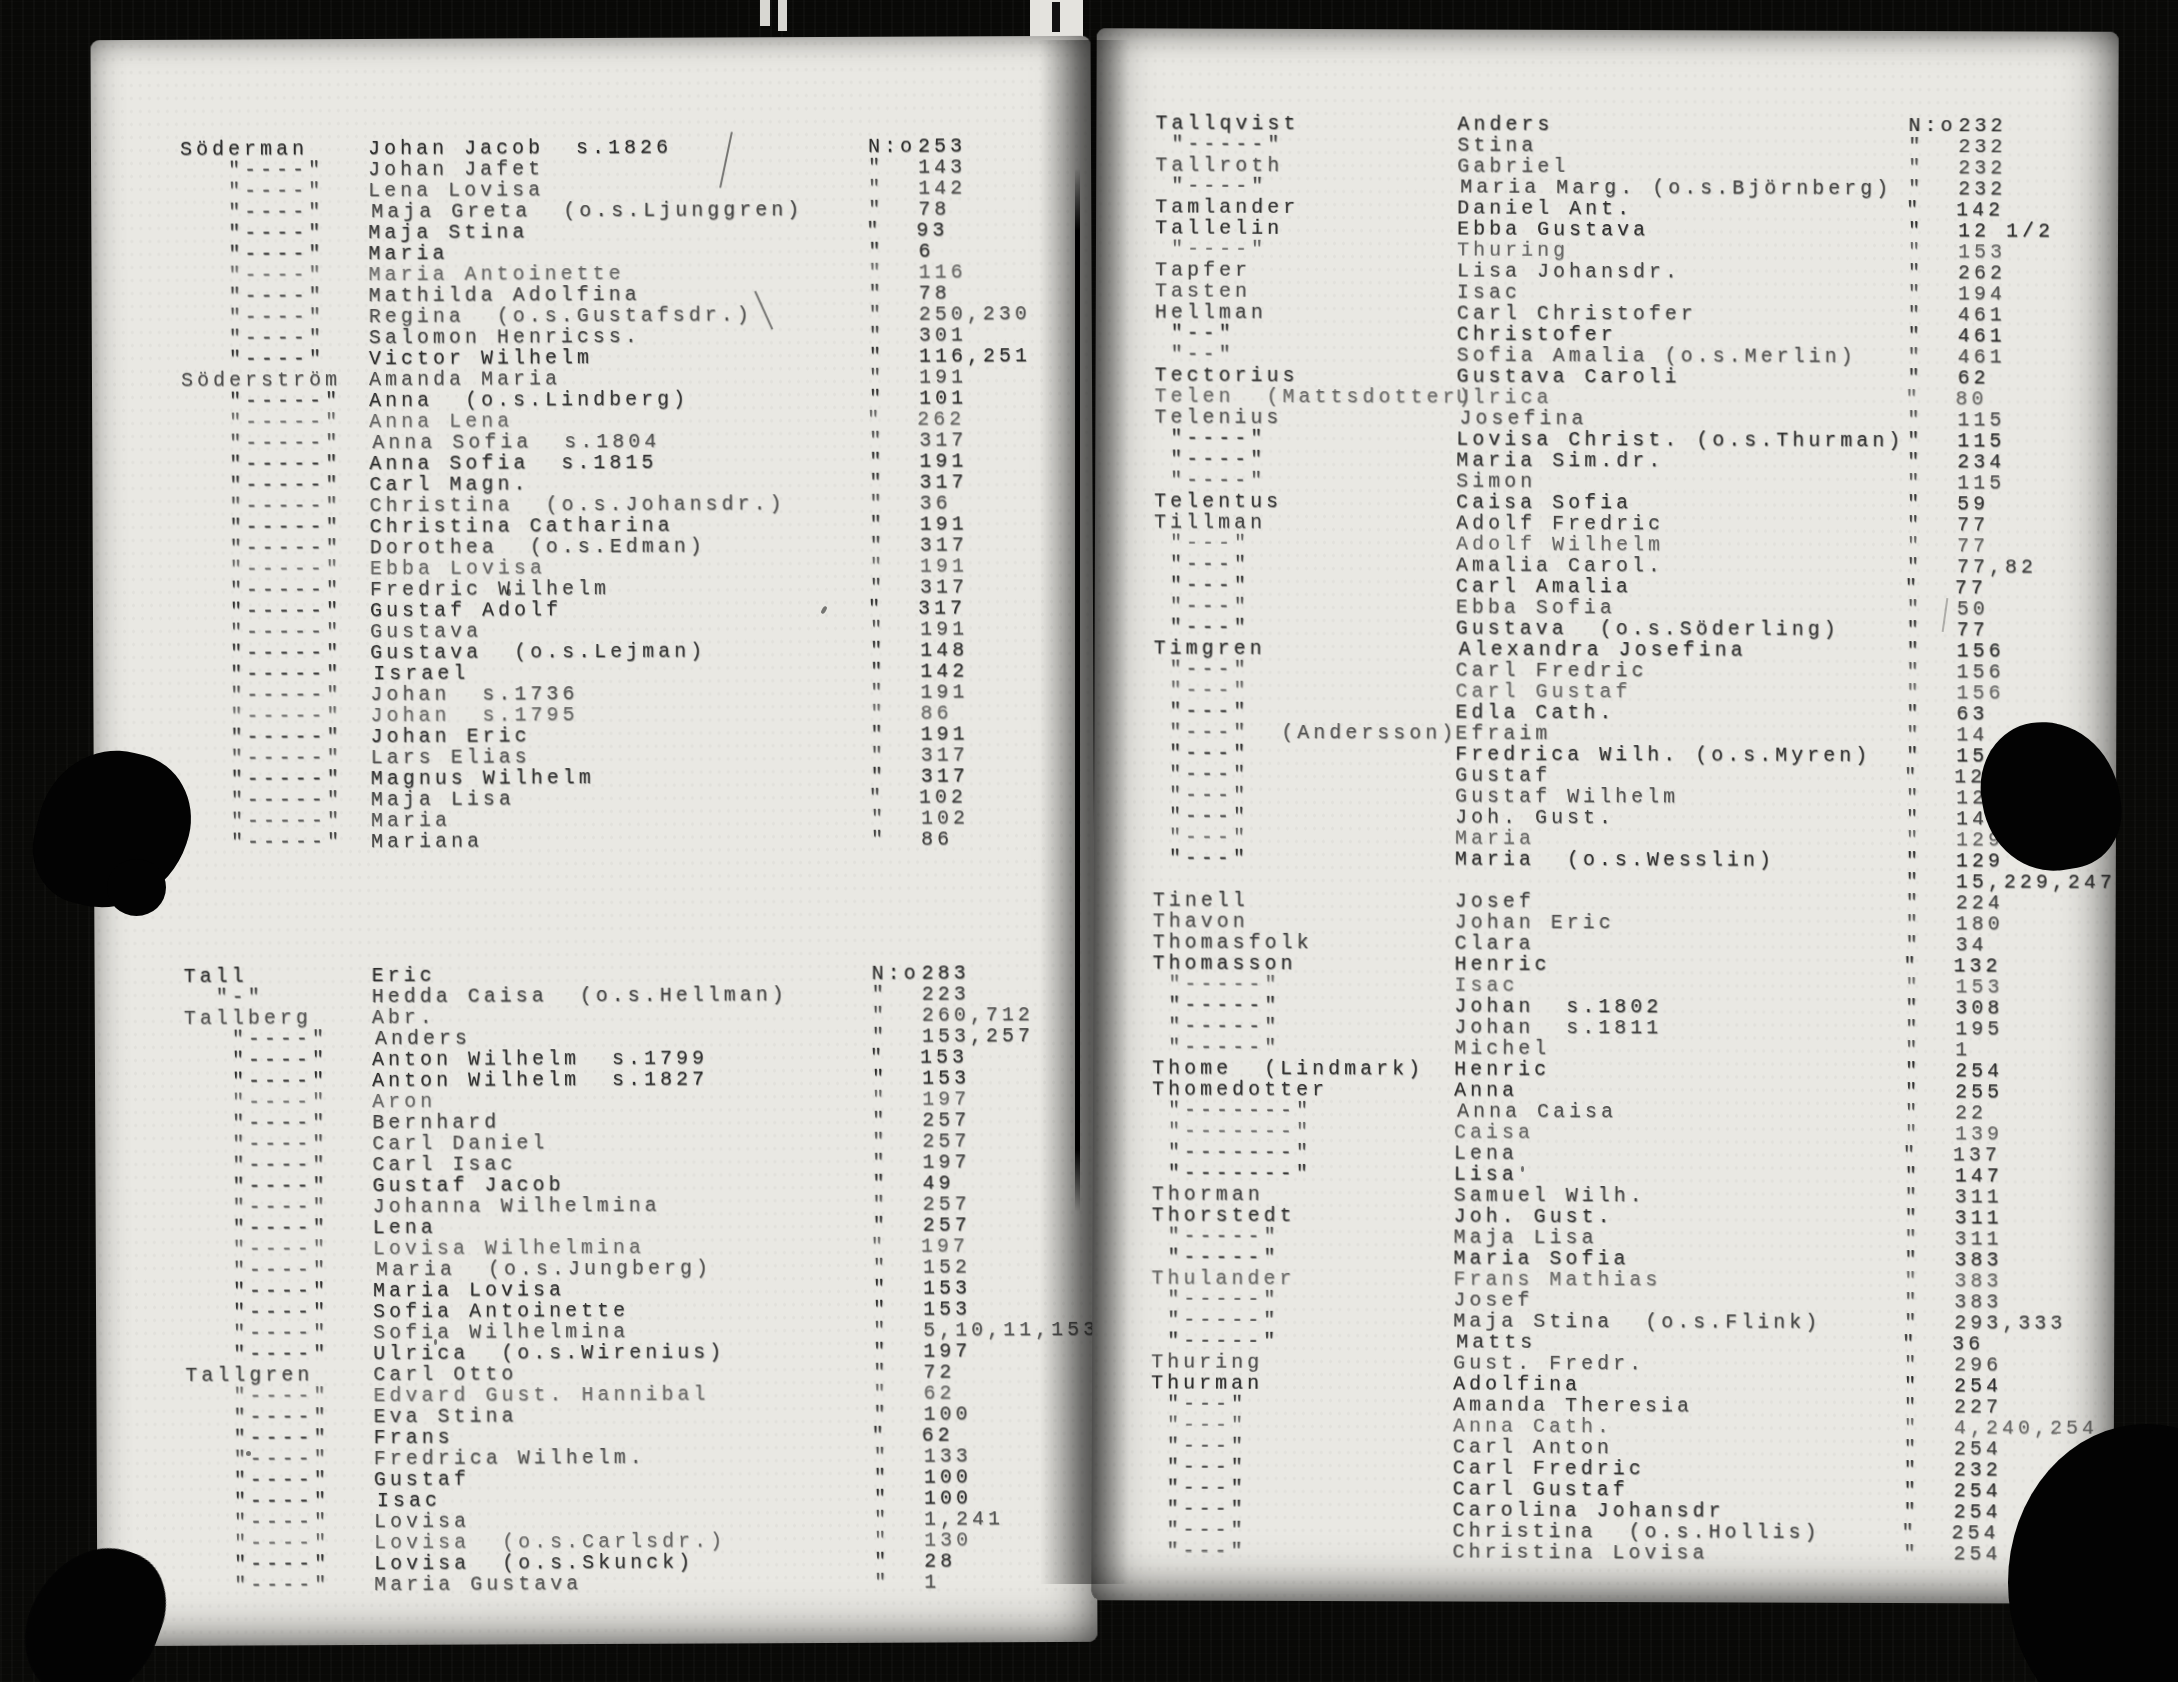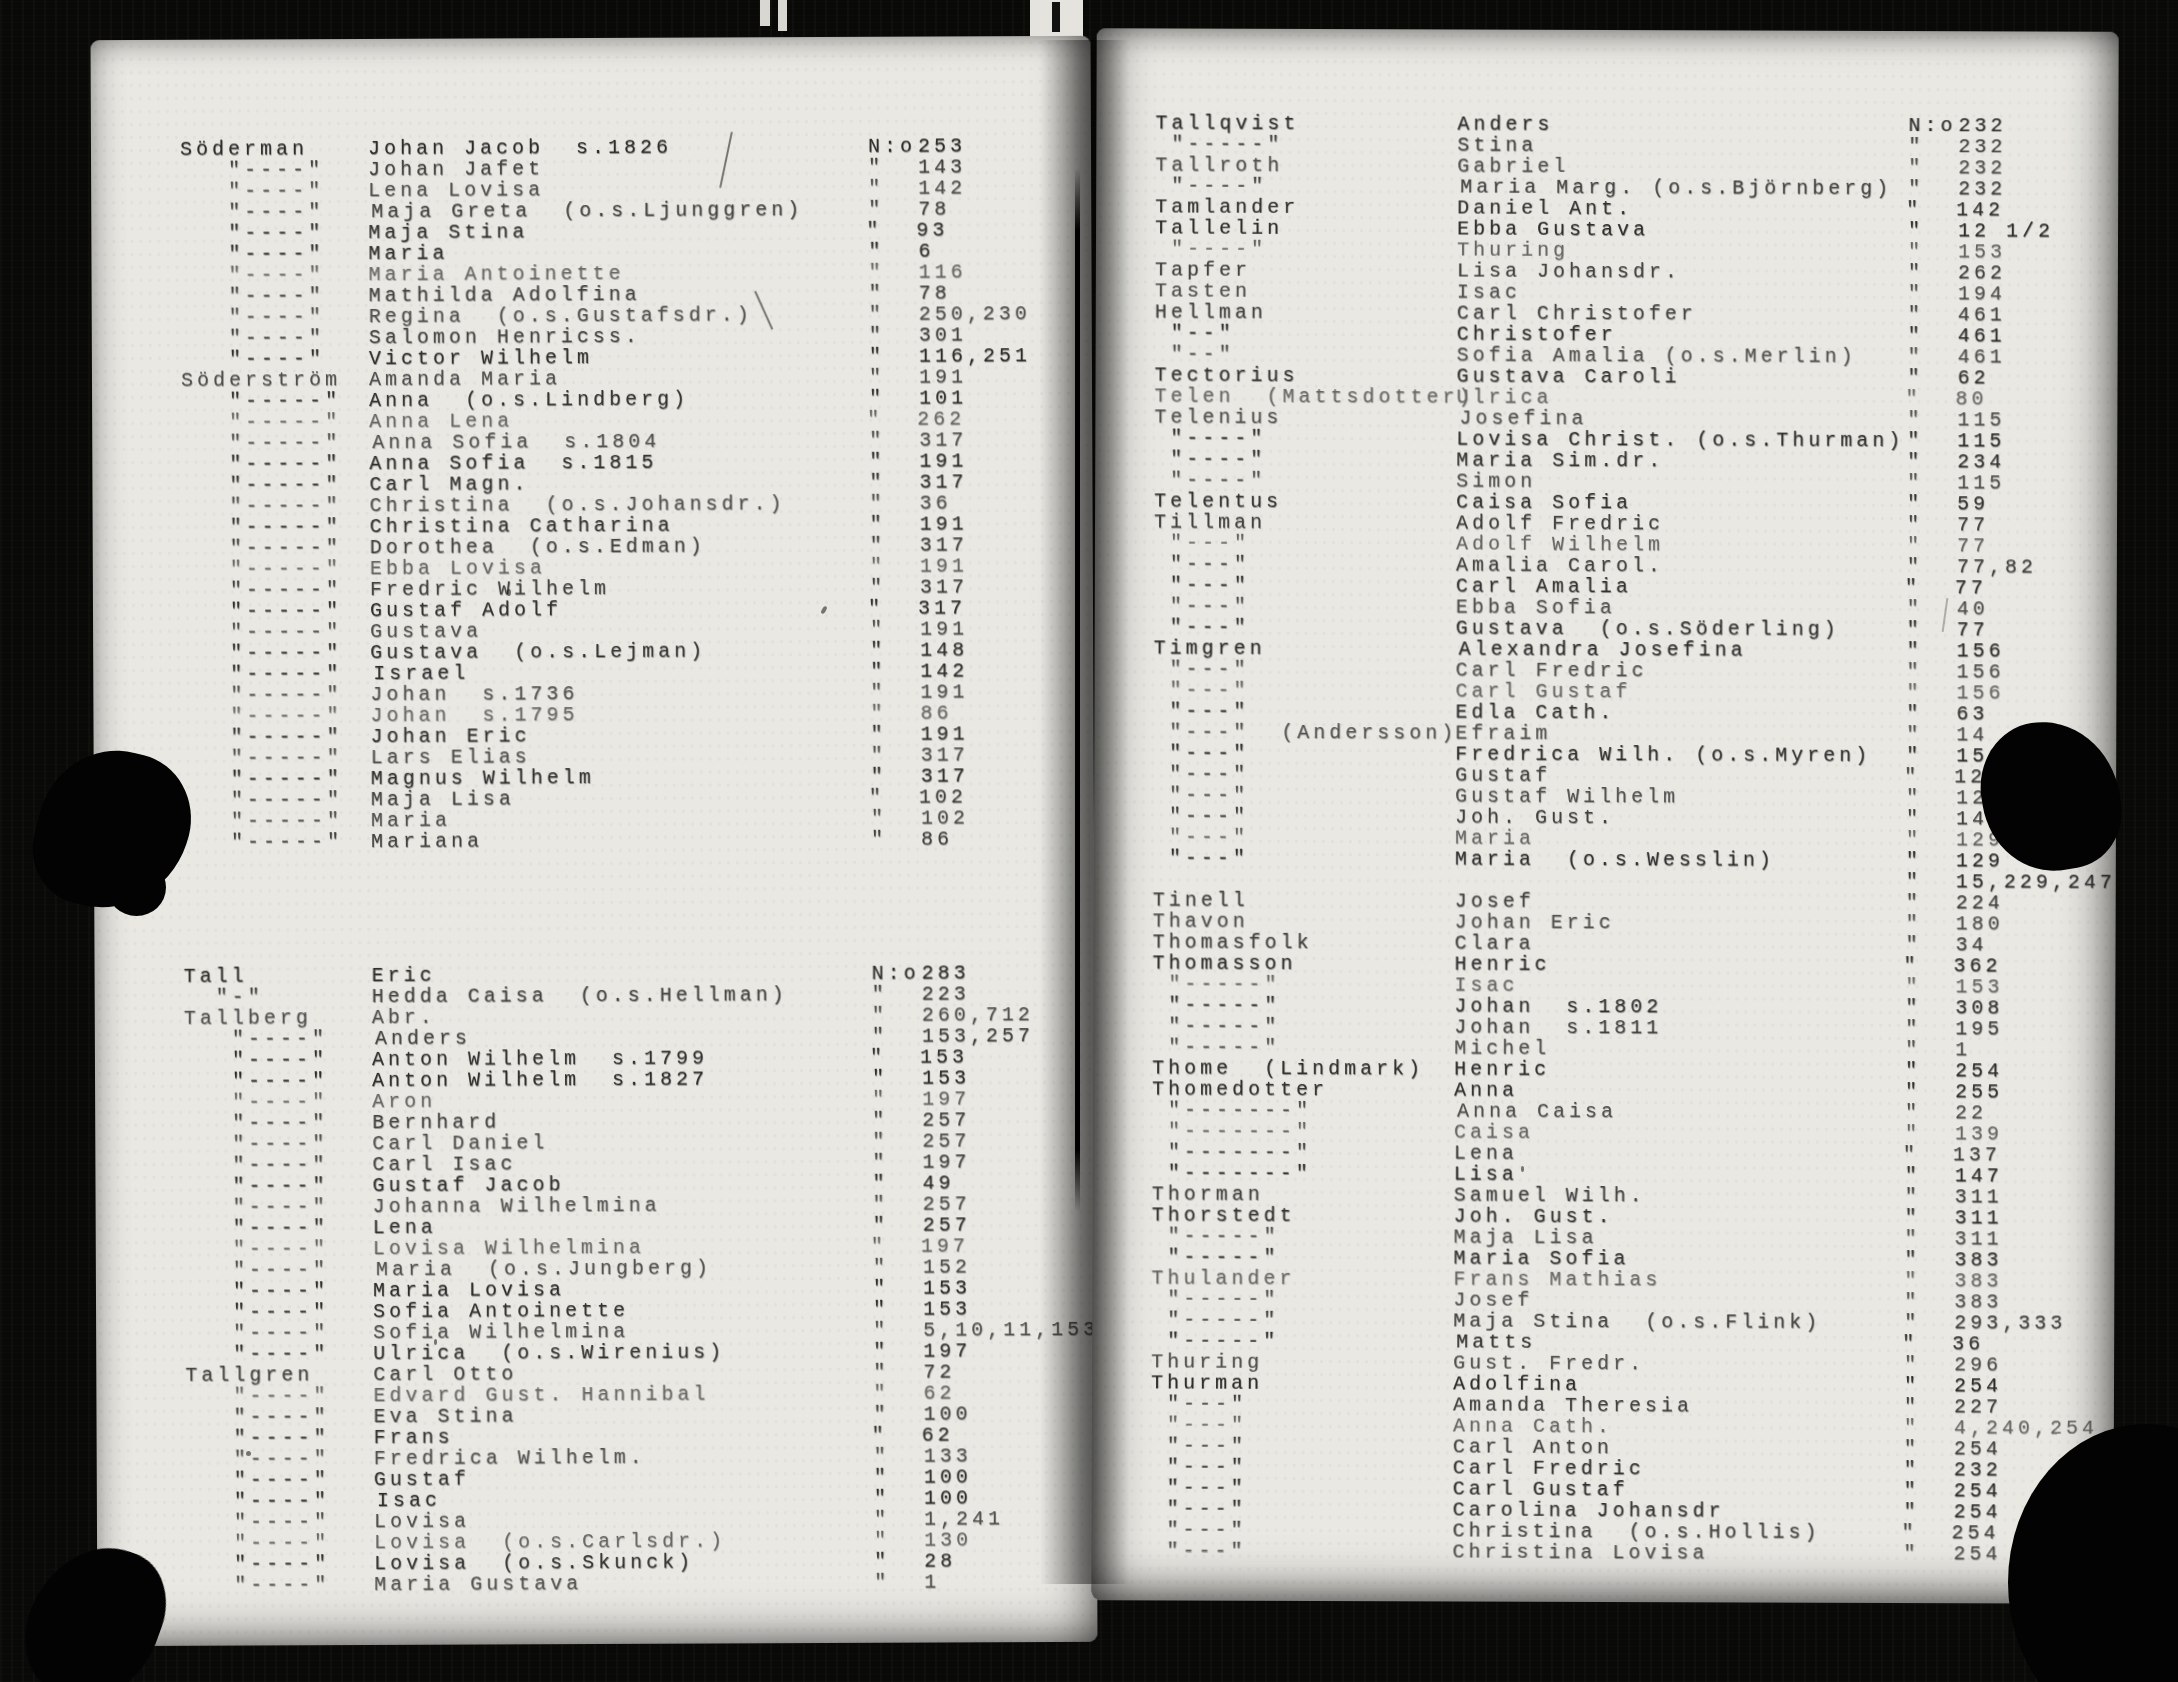--- a/index.html
+++ b/index.html
@@ -174,38 +174,38 @@
         <div class="row"><span class="cell cs">Telen  (Mattsdotter)</span><span class="cell cn">Ulrica</span><span class="cell cno"><span class="nop">"</span><span class="nov">80</span></span></div>
         <div class="row"><span class="cell cs">Telenius</span><span class="cell cn">Josefina</span><span class="cell cno"><span class="nop">"</span><span class="nov">115</span></span></div>
         <div class="row"><span class="cell cs"> "----"</span><span class="cell cn">Lovisa Christ. (o.s.Thurman)</span><span class="cell cno"><span class="nop">"</span><span class="nov">115</span></span></div>
         <div class="row"><span class="cell cs"> "----"</span><span class="cell cn">Maria Sim.dr.</span><span class="cell cno"><span class="nop">"</span><span class="nov">234</span></span></div>
         <div class="row"><span class="cell cs"> "----"</span><span class="cell cn">Simon</span><span class="cell cno"><span class="nop">"</span><span class="nov">115</span></span></div>
         <div class="row"><span class="cell cs">Telentus</span><span class="cell cn">Caisa Sofia</span><span class="cell cno"><span class="nop">"</span><span class="nov">59</span></span></div>
         <div class="row"><span class="cell cs">Tillman</span><span class="cell cn">Adolf Fredric</span><span class="cell cno"><span class="nop">"</span><span class="nov">77</span></span></div>
         <div class="row"><span class="cell cs"> "---"</span><span class="cell cn">Adolf Wilhelm</span><span class="cell cno"><span class="nop">"</span><span class="nov">77</span></span></div>
         <div class="row"><span class="cell cs"> "---"</span><span class="cell cn">Amalia Carol.</span><span class="cell cno"><span class="nop">"</span><span class="nov">77,82</span></span></div>
         <div class="row"><span class="cell cs"> "---"</span><span class="cell cn">Carl Amalia</span><span class="cell cno"><span class="nop">"</span><span class="nov">77</span></span></div>
-        <div class="row"><span class="cell cs"> "---"</span><span class="cell cn">Ebba Sofia</span><span class="cell cno"><span class="nop">"</span><span class="nov">40</span></span></div>
+        <div class="row"><span class="cell cs"> "---"</span><span class="cell cn">Ebba Sofia</span><span class="cell cno"><span class="nop">"</span><span class="nov">50</span></span></div>
         <div class="row"><span class="cell cs"> "---"</span><span class="cell cn">Gustava  (o.s.Söderling)</span><span class="cell cno"><span class="nop">"</span><span class="nov">77</span></span></div>
         <div class="row"><span class="cell cs">Timgren</span><span class="cell cn">Alexandra Josefina</span><span class="cell cno"><span class="nop">"</span><span class="nov">156</span></span></div>
         <div class="row"><span class="cell cs"> "---"</span><span class="cell cn">Carl Fredric</span><span class="cell cno"><span class="nop">"</span><span class="nov">156</span></span></div>
         <div class="row"><span class="cell cs"> "---"</span><span class="cell cn">Carl Gustaf</span><span class="cell cno"><span class="nop">"</span><span class="nov">156</span></span></div>
         <div class="row"><span class="cell cs"> "---"</span><span class="cell cn">Edla Cath.</span><span class="cell cno"><span class="nop">"</span><span class="nov">63</span></span></div>
         <div class="row"><span class="cell cs"> "---"  (Andersson)</span><span class="cell cn">Efraim</span><span class="cell cno"><span class="nop">"</span><span class="nov">14</span></span></div>
         <div class="row"><span class="cell cs"> "---"</span><span class="cell cn">Fredrica Wilh. (o.s.Myren)</span><span class="cell cno"><span class="nop">"</span><span class="nov">156</span></span></div>
         <div class="row"><span class="cell cs"> "---"</span><span class="cell cn">Gustaf</span><span class="cell cno"><span class="nop">"</span><span class="nov">129</span></span></div>
         <div class="row"><span class="cell cs"> "---"</span><span class="cell cn">Gustaf Wilhelm</span><span class="cell cno"><span class="nop">"</span><span class="nov">129</span></span></div>
         <div class="row"><span class="cell cs"> "---"</span><span class="cell cn">Joh. Gust.</span><span class="cell cno"><span class="nop">"</span><span class="nov">143,230</span></span></div>
         <div class="row"><span class="cell cs"> "---"</span><span class="cell cn">Maria</span><span class="cell cno"><span class="nop">"</span><span class="nov">129</span></span></div>
         <div class="row"><span class="cell cs"> "---"</span><span class="cell cn">Maria  (o.s.Wesslin)</span><span class="cell cno"><span class="nop">"</span><span class="nov">129</span></span></div>
         <div class="row"><span class="cell cs"></span><span class="cell cn"></span><span class="cell cno"><span class="nop">"</span><span class="nov">15,229,247</span></span></div>
         <div class="row"><span class="cell cs">Tinell</span><span class="cell cn">Josef</span><span class="cell cno"><span class="nop">"</span><span class="nov">224</span></span></div>
         <div class="row"><span class="cell cs">Thavon</span><span class="cell cn">Johan Eric</span><span class="cell cno"><span class="nop">"</span><span class="nov">180</span></span></div>
         <div class="row"><span class="cell cs">Thomasfolk</span><span class="cell cn">Clara</span><span class="cell cno"><span class="nop">"</span><span class="nov">34</span></span></div>
-        <div class="row"><span class="cell cs">Thomasson</span><span class="cell cn">Henric</span><span class="cell cno"><span class="nop">"</span><span class="nov">362</span></span></div>
+        <div class="row"><span class="cell cs">Thomasson</span><span class="cell cn">Henric</span><span class="cell cno"><span class="nop">"</span><span class="nov">132</span></span></div>
         <div class="row"><span class="cell cs"> "-----"</span><span class="cell cn">Isac</span><span class="cell cno"><span class="nop">"</span><span class="nov">153</span></span></div>
         <div class="row"><span class="cell cs"> "-----"</span><span class="cell cn">Johan  s.1802</span><span class="cell cno"><span class="nop">"</span><span class="nov">308</span></span></div>
         <div class="row"><span class="cell cs"> "-----"</span><span class="cell cn">Johan  s.1811</span><span class="cell cno"><span class="nop">"</span><span class="nov">195</span></span></div>
         <div class="row"><span class="cell cs"> "-----"</span><span class="cell cn">Michel</span><span class="cell cno"><span class="nop">"</span><span class="nov">1</span></span></div>
         <div class="row"><span class="cell cs">Thome  (Lindmark)</span><span class="cell cn">Henric</span><span class="cell cno"><span class="nop">"</span><span class="nov">254</span></span></div>
         <div class="row"><span class="cell cs">Thomedotter</span><span class="cell cn">Anna</span><span class="cell cno"><span class="nop">"</span><span class="nov">255</span></span></div>
         <div class="row"><span class="cell cs"> "-------"</span><span class="cell cn">Anna Caisa</span><span class="cell cno"><span class="nop">"</span><span class="nov">22</span></span></div>
         <div class="row"><span class="cell cs"> "-------"</span><span class="cell cn">Caisa</span><span class="cell cno"><span class="nop">"</span><span class="nov">139</span></span></div>
         <div class="row"><span class="cell cs"> "-------"</span><span class="cell cn">Lena</span><span class="cell cno"><span class="nop">"</span><span class="nov">137</span></span></div>
         <div class="row"><span class="cell cs"> "-------"</span><span class="cell cn">Lisa</span><span class="cell cno"><span class="nop">"</span><span class="nov">147</span></span></div>

